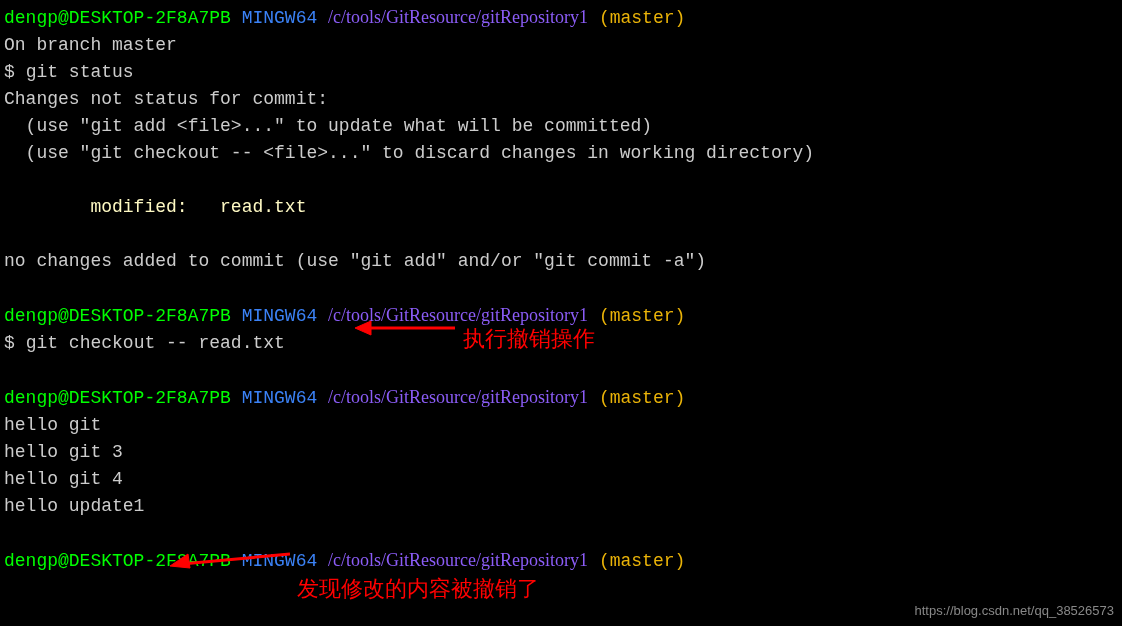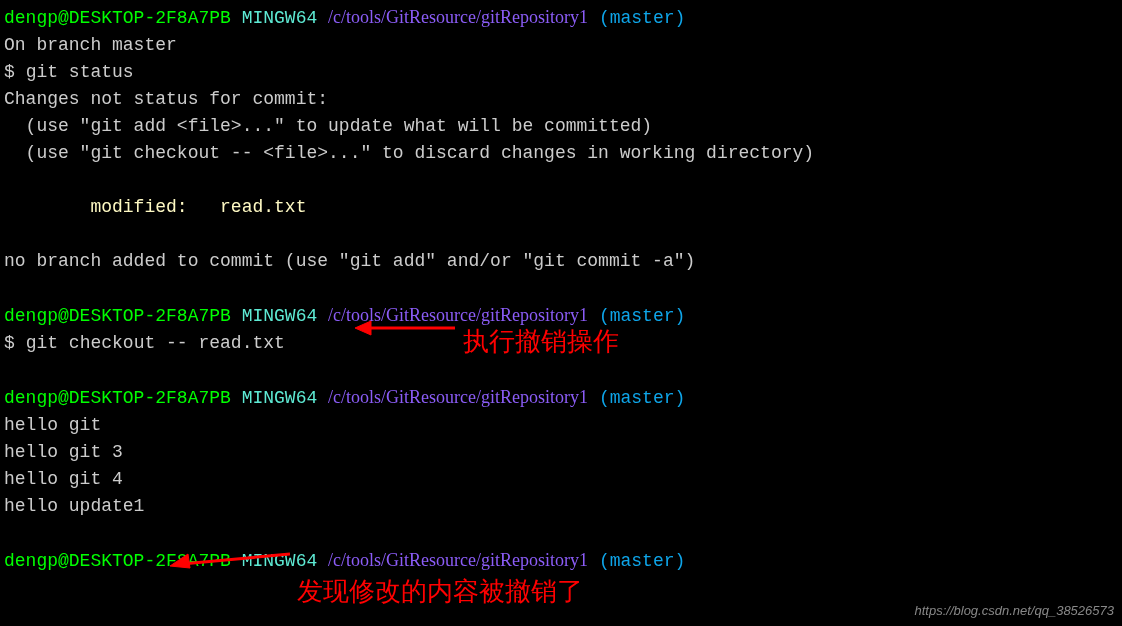--- a/index.html
+++ b/index.html
@@ -16,62 +16,61 @@
       padding: 4px;
       width: 1122px;
       height: 626px;
       position: relative;
       overflow: hidden;
     }
     .line {
       white-space: pre;
     }
     .green { color: #00ff00; }
-    .magenta { color: #5eead4; }
+    .magenta { color: #3b82f6; }
     .yellow { color: #8b5cf6; font-family: Liberation Serif, serif; }
-    .cyan { color: #0ea5e9; }
+    .cyan { color: #eab308; }
     .white { color: #ccc; }
     .red { color: #fef9c3; }
     .annotation {
       position: absolute;
       color: #ff0000;
       font-family: 'Microsoft YaHei', 'SimHei', sans-serif;
-      font-size: 26px;
+      font-size: 22px;
       font-weight: normal;
     }
     .arrow {
       position: absolute;
       stroke: #ff0000;
       fill: #ff0000;
     }
     .watermark {
       position: absolute;
       bottom: 6px;
       right: 8px;
       color: #888;
       font-size: 13px;
       font-family: Arial, sans-serif;
-      font-style: italic;
     }
   </style>
 </head>
 <body>
 
 <div>
 
 <div class="line"><span class="green">dengp@DESKTOP-2F8A7PB</span> <span class="magenta">MINGW64</span> <span class="yellow">/c/tools/GitResource/gitRepository1</span> <span class="cyan">(master)</span></div>
 <div class="line white">On branch master</div>
 <div class="line"><span class="white">$</span> <span class="white">git status</span></div>
 <div class="line white">Changes not status for commit:</div>
 <div class="line white">  (use "git add &lt;file&gt;..." to update what will be committed)</div>
 <div class="line white">  (use "git checkout -- &lt;file&gt;..." to discard changes in working directory)</div>
 <div class="line">&nbsp;</div>
 <div class="line red">        modified:   read.txt</div>
 <div class="line">&nbsp;</div>
-<div class="line white">no branch added to commit (use "git add" and/or "git commit -a")</div>
+<div class="line white">no changes added to commit (use "git add" and/or "git commit -a")</div>
 <div class="line">&nbsp;</div>
 
 <div class="line"><span class="green">dengp@DESKTOP-2F8A7PB</span> <span class="magenta">MINGW64</span> <span class="yellow">/c/tools/GitResource/gitRepository1</span> <span class="cyan">(master)</span></div>
 <div class="line"><span class="white">$</span> <span class="white">git checkout -- read.txt</span></div>
 <div class="line">&nbsp;</div>
 
 <div class="line"><span class="green">dengp@DESKTOP-2F8A7PB</span> <span class="magenta">MINGW64</span> <span class="yellow">/c/tools/GitResource/gitRepository1</span> <span class="cyan">(master)</span></div>
 <div class="line white">hello git</div>
 <div class="line white">hello git 3</div>
 <div class="line white">hello git 4</div>

